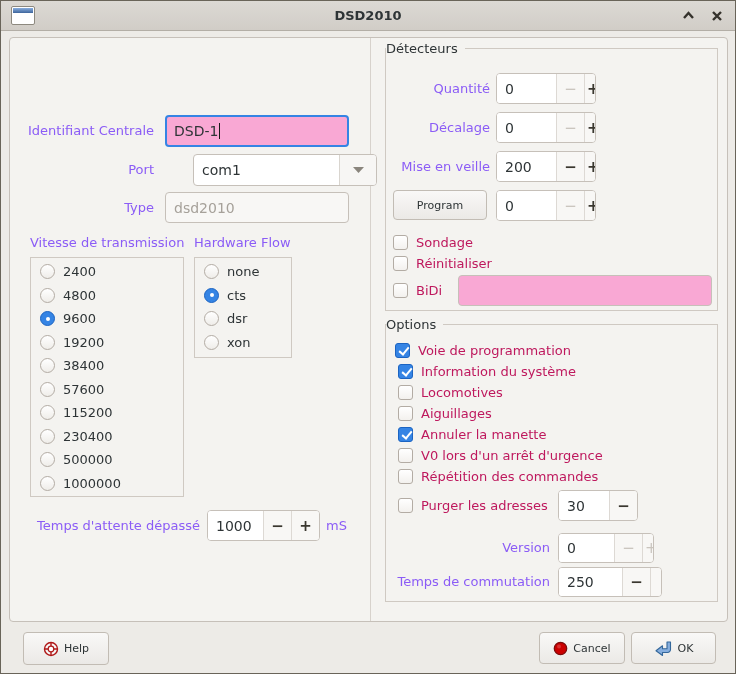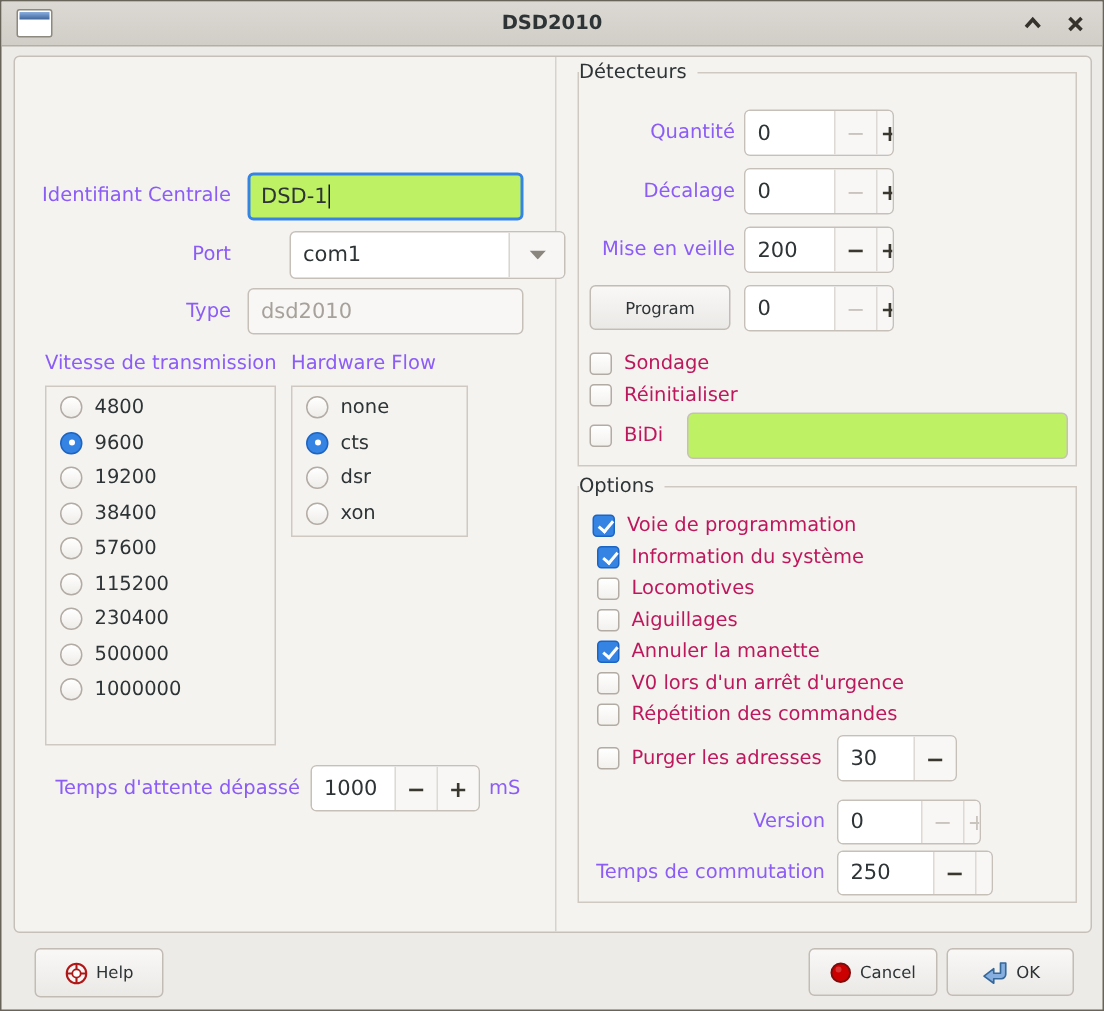--- a/index.html
+++ b/index.html
@@ -27,21 +27,21 @@
   
   .main-frame {
     position:absolute; left:8px; top:36px; width:719px; height:585px;
     border:1px solid #c6c0b9; border-radius:4px; background:#f4f3f0;
   }
   .vdivider { position:absolute; left:360px; top:0; bottom:0; width:1px; background:#d7d2cc; }
   
   .lbl { font-size:13px; color:#8b5cf6; }
   .lbl-r { text-align:right; }
   .entry {
-    background:#bef264; border:1px solid #c6c0b9; border-radius:4px;
+    background:#f9a8d4; border:1px solid #c6c0b9; border-radius:4px;
     display:flex; align-items:center; padding:0 8px; font-size:14px; color:#2e3436;
     overflow:hidden;
   }
   .entry.focused { border:2px solid #3584e4; padding:0 7px; }
   .entry.disabled { background:#f8f7f5; color:#a6a19a; }
   .caret { width:1px; height:16px; background:#1a1a1a; margin-left:1px; }
   .combo { display:flex; border:1px solid #c6c0b9; border-radius:4px; background:#fff; overflow:hidden; }
   .combo-text { flex:1; display:flex; align-items:center; padding:0 8px; font-size:14px; color:#2e3436; }
   .combo-btn { width:37px; background:#f7f6f4; border-left:1px solid #d9d5cf;
     display:flex; align-items:center; justify-content:center; }
@@ -116,20 +116,24 @@
 
     <div class="abs lbl lbl-r" style="left:8px;top:154px;width:136px;line-height:31px;">Type</div>
     <div class="abs entry disabled" style="left:155px;top:154px;width:184px;height:31px;">
       <span>dsd2010</span>
     </div>
 
     <div class="abs lbl" style="left:20px;top:197px;">Vitesse de transmission</div>
     <div class="abs group-box" style="left:20px;top:219px;width:154px;height:240px;padding-top:2px;">
       <div class="radio-row">
         <span class="rb"></span>
+        <span>2400</span>
+      </div>
+      <div class="radio-row">
+        <span class="rb"></span>
         <span>4800</span>
       </div>
       <div class="radio-row">
         <span class="rb checked"></span>
         <span>9600</span>
       </div>
       <div class="radio-row">
         <span class="rb"></span>
         <span>19200</span>
       </div>
@@ -153,21 +157,21 @@
         <span class="rb"></span>
         <span>500000</span>
       </div>
       <div class="radio-row">
         <span class="rb"></span>
         <span>1000000</span>
       </div>
     </div>
 
     <div class="abs lbl" style="left:184px;top:197px;">Hardware Flow</div>
-    <div class="abs group-box" style="left:184px;top:219px;width:118px;height:101px;padding-top:2px;">
+    <div class="abs group-box" style="left:184px;top:219px;width:98px;height:101px;padding-top:2px;">
       <div class="radio-row">
         <span class="rb"></span>
         <span>none</span>
       </div>
       <div class="radio-row">
         <span class="rb checked"></span>
         <span>cts</span>
       </div>
       <div class="radio-row">
         <span class="rb"></span>

